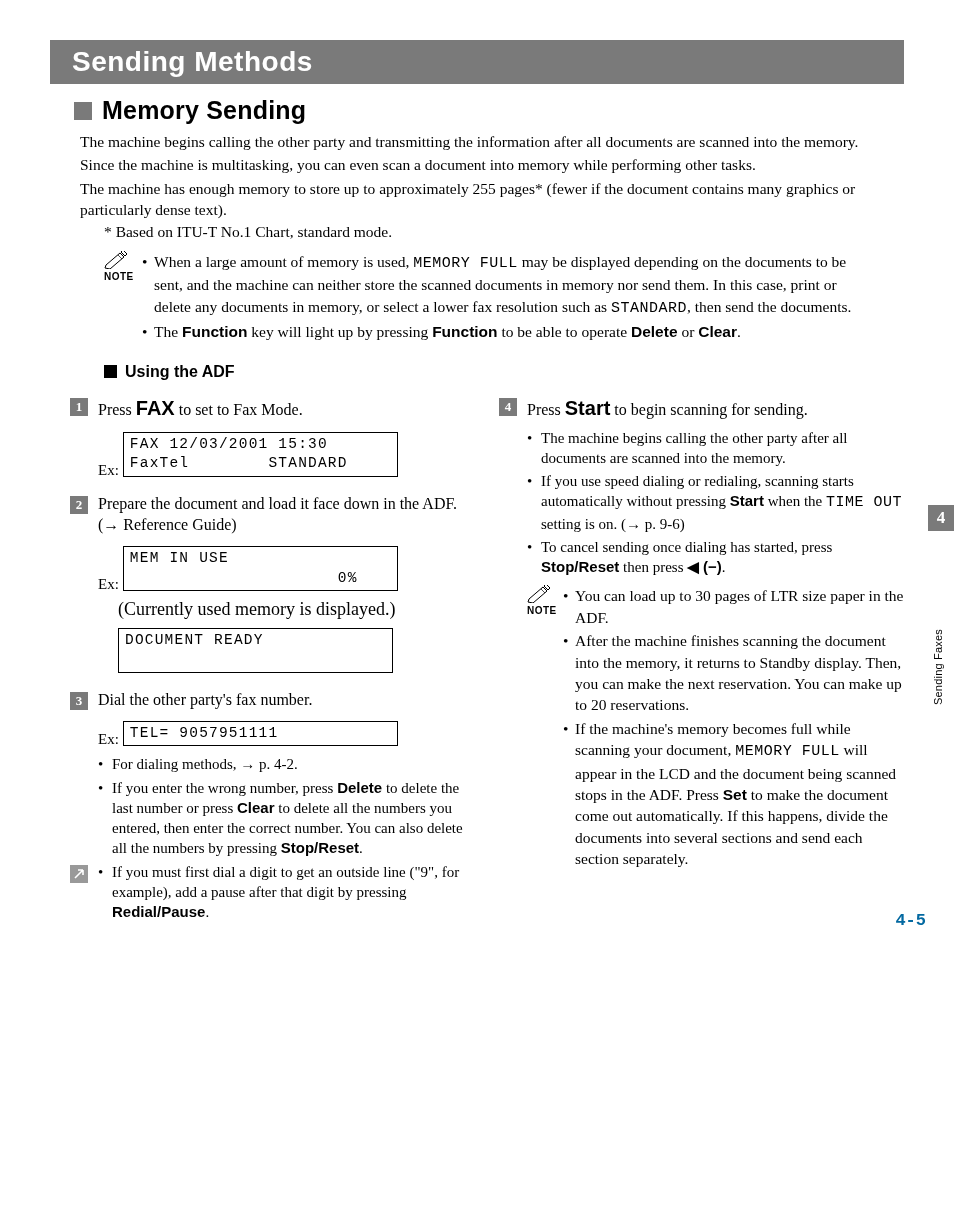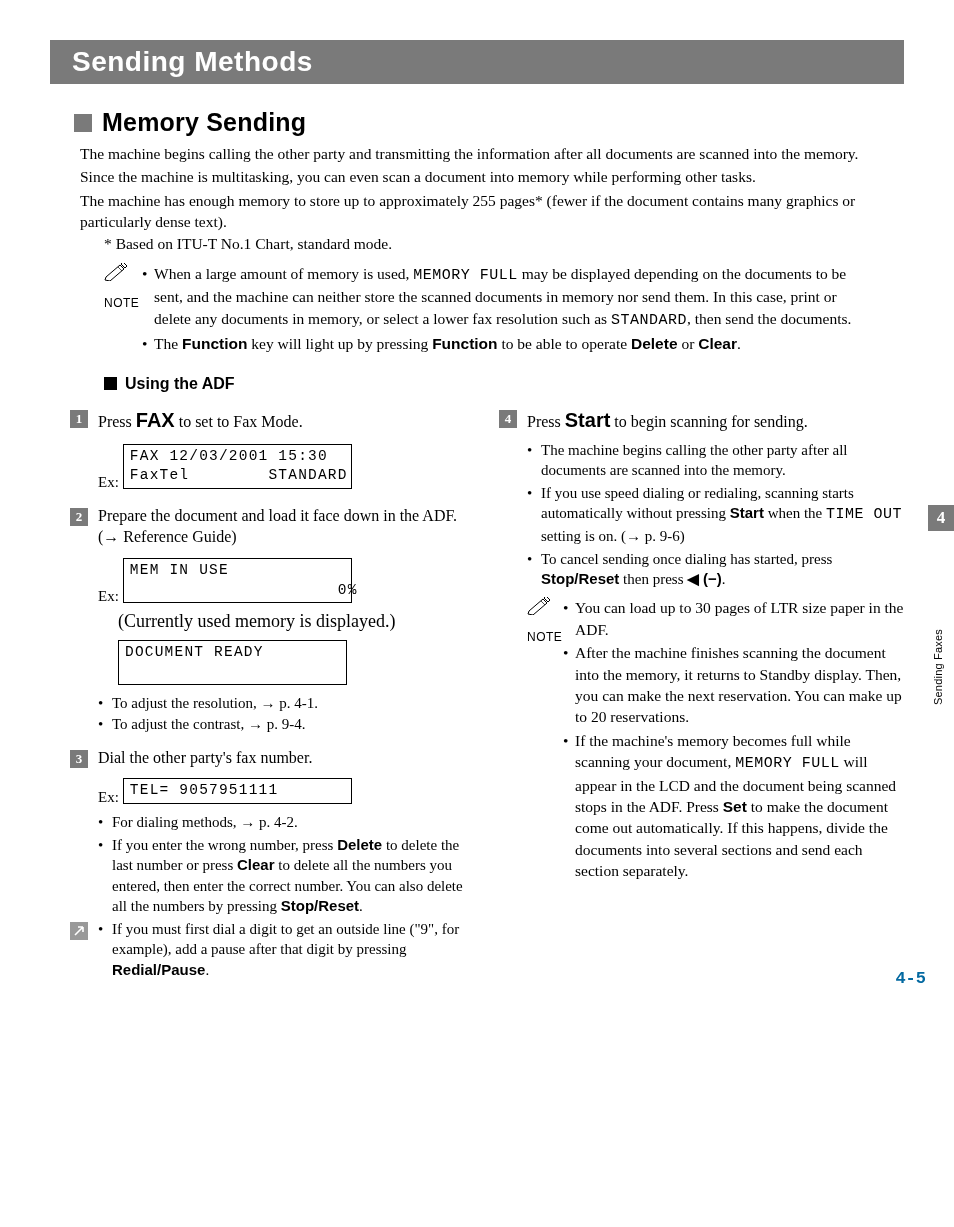--- a/index.html
+++ b/index.html
@@ -1,46 +1,46 @@
 <!DOCTYPE html>
 <html><head>
 <meta charset="utf-8">
 <style>
   * { margin: 0; padding: 0; box-sizing: border-box; }
   body { font-family: 'Times New Roman', Times, serif; font-size: 15px; color: #000; background: #fff; width: 954px; padding: 40px 50px 20px 50px; position: relative; }
-  .title-bar { background: #7a7a7a; padding: 6px 0; display: flex; align-items: center; margin-bottom: 24px; }
+  .title-bar { background: #7a7a7a; padding: 6px 0; display: flex; align-items: center; margin-bottom: 12px; }
   .title-bar::before { content: ''; width: 16px; height: 100%; }
   .title-text { font-family: Arial, Helvetica, sans-serif; font-weight: 900; font-size: 28px; color: #fff; padding-left: 6px; letter-spacing: 0.5px; }
   .section-title-row { display: flex; align-items: center; margin-bottom: 6px; margin-left: 24px; }
   .section-bullet { width: 18px; height: 18px; background: #7a7a7a; margin-right: 10px; }
   .section-title { font-family: Arial, Helvetica, sans-serif; font-weight: 900; font-size: 25px; letter-spacing: 0.2px; }
   .para { margin-left: 30px; margin-right: 10px; line-height: 1.38; margin-bottom: 2px; font-size: 15.5px; }
   .footnote { margin-left: 54px; font-size: 15.5px; margin-top: 2px; }
   .note-block { display: flex; margin-left: 54px; margin-right: 30px; margin-top: 10px; margin-bottom: 18px; }
   .note-icon-col { width: 38px; flex-shrink: 0; text-align: left; }
   .note-icon-col-narrow { width: 36px; flex-shrink: 0; text-align: left; }
-  .note-word { font-family: Arial, Helvetica, sans-serif; font-size: 12px; letter-spacing: 0.5px; margin-top: 15px; }
+  .note-word { font-family: Arial, Helvetica, sans-serif; font-size: 10px; letter-spacing: 0.5px; margin-top: 2px; font-weight: bold; }
   .note-content { flex: 1; }
   .note-content ul { list-style: none; padding: 0; }
   .note-content li { position: relative; padding-left: 12px; font-size: 15.5px; line-height: 1.38; margin-bottom: 2px; }
   .note-content li::before { content: '•'; position: absolute; left: 0; top: 0; }
   .mono { font-family: 'Courier New', Courier, monospace; font-size: 15px; letter-spacing: 0.5px; }
   .bold-sans { font-family: Arial, Helvetica, sans-serif; font-weight: bold; }
   .subsection-row { display: flex; align-items: center; margin-left: 54px; margin-bottom: 14px; margin-top: 0; }
   .sq-bullet { width: 13px; height: 13px; background: #000; margin-right: 8px; }
   .subsection-title { font-family: Arial, Helvetica, sans-serif; font-weight: bold; font-size: 16px; }
   .columns { display: flex; gap: 24px; margin-left: 20px; }
   .col { flex: 1; min-width: 0; }
   .step { display: flex; margin-bottom: 6px; align-items: flex-start; }
   .step-num { width: 18px; height: 18px; background: #7a7a7a; color: #fff; font-family: Georgia, 'Times New Roman', serif; font-weight: bold; font-size: 13px; display: flex; align-items: center; justify-content: center; flex-shrink: 0; margin-right: 10px; margin-top: 3px; }
   .step-body { flex: 1; font-size: 16px; line-height: 1.35; }
   .lcd { border: 1px solid #000; font-family: 'Courier New', Courier, monospace; font-size: 14.5px; letter-spacing: 1.2px; padding: 2px 6px; line-height: 1.35; margin: 4px 0; display: inline-block; }
   .lcd-row { display: flex; align-items: flex-end; margin-left: 28px; margin-bottom: 4px; margin-top: 4px; }
   .ex-label { font-size: 15px; margin-right: 4px; padding-bottom: 2px; }
-  .lcd-wide { width: 229px; }
+  .lcd-wide { width: 275px; }
   .caption { font-size: 18px; margin-left: 48px; margin-bottom: 4px; font-family: Liberation Serif, serif; }
   .bullets { list-style: none; padding: 0; margin-left: 28px; }
   .bullets li { position: relative; padding-left: 14px; font-size: 15px; line-height: 1.35; margin-bottom: 3px; }
   .bullets li::before { content: '•'; position: absolute; left: 0; top: 0; }
   .bullets-tight li { margin-bottom: 1px; }
   .arrow-icon { width: 18px; height: 18px; background: #999; display: inline-flex; align-items: center; justify-content: center; vertical-align: middle; margin-right: 10px; margin-top: 3px; flex-shrink: 0; }
   .pencil-svg { display: block; }
   .right-tab { position: absolute; right: 0; top: 505px; width: 26px; }
   .tab-box { width: 26px; height: 26px; background: #7a7a7a; color: #fff; font-family: Georgia, serif; font-weight: bold; font-size: 17px; display: flex; align-items: center; justify-content: center; }
   .tab-label { transform: rotate(-90deg); transform-origin: right top; white-space: nowrap; font-family: Arial, Helvetica, sans-serif; font-size: 11px; position: absolute; right: 22px; top: 124px; letter-spacing: 0.2px; }
@@ -113,24 +113,20 @@
     <div class="lcd-row">
       <span class="ex-label">Ex:</span>
       <div class="lcd lcd-wide lcd-two-line">MEM IN USE
                      0%</div>
     </div>
     <div class="caption">(Currently used memory is displayed.)</div>
     <div class="lcd-row" style="margin-left:48px">
       <div class="lcd lcd-wide lcd-two-line">DOCUMENT READY
  </div>
     </div>
-    <ul class="bullets bullets-tight">
-      <li>To adjust the resolution, → p. 4-1.</li>
-      <li>To adjust the contrast, → p. 9-4.</li>
-    </ul>
 
     <div class="step" style="margin-top:12px">
       <div class="step-num">3</div>
       <div class="step-body">Dial the other party's fax number.</div>
     </div>
     <div class="lcd-row">
       <span class="ex-label">Ex:</span>
       <div class="lcd lcd-wide">TEL=        9057951111</div>
     </div>
     <ul class="bullets">

